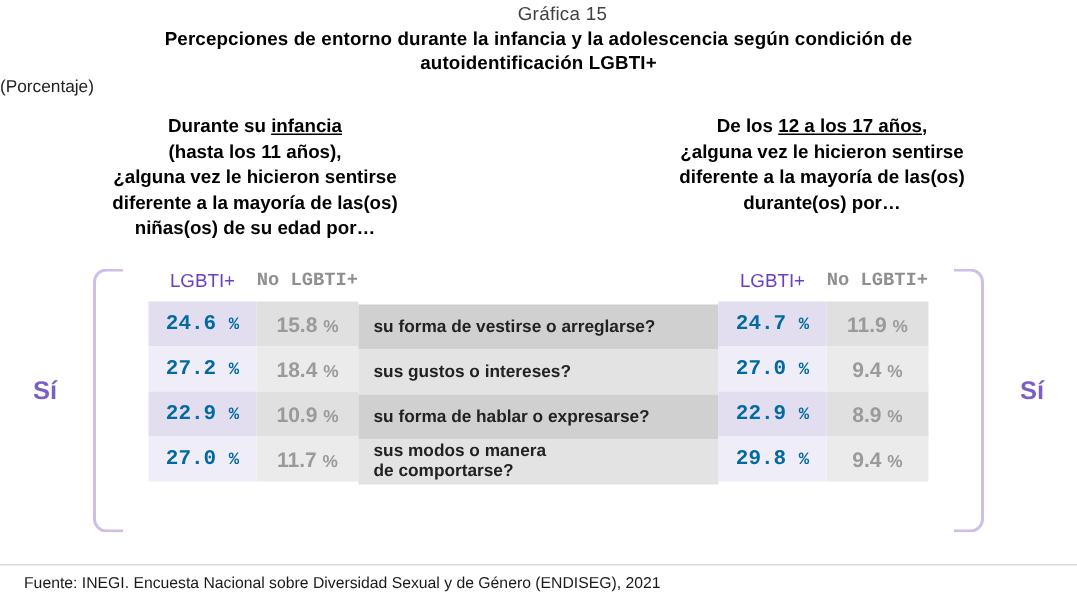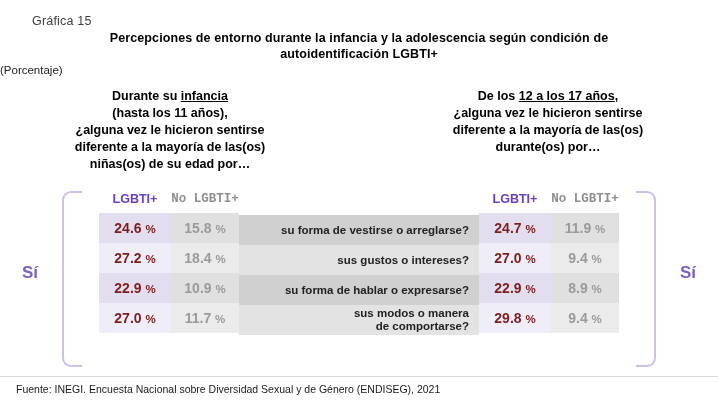--- a/index.html
+++ b/index.html
@@ -9,24 +9,24 @@
   body {
     width: 718px;
     height: 409px;
     background: #ffffff;
     font-family: "Liberation Sans", sans-serif;
     color: #000000;
     overflow: hidden;
     position: relative;
   }
   .graf-label {
-    text-align: left;
+    text-align: center;
     font-size: 12.5px;
     color: #404040;
-    margin-top: 14px;
+    margin-top: 2px;
     letter-spacing: 0.2px;
     padding-left: 32px;
   }
   .title {
     text-align: center;
     font-size: 12.5px;
     font-weight: bold;
     line-height: 16px;
     padding: 2px 38px 0 38px;
     letter-spacing: 0.1px;
@@ -93,46 +93,46 @@
     align-items: flex-start;
     gap: 0;
     padding-left: 0;
   }
   table {
     border-collapse: collapse;
     border-spacing: 0;
   }
   .hdr-cell {
     font-size: 12.5px;
-    font-weight: bold;
+    font-weight: normal;
     text-align: center;
     padding: 5px 0 6px 0;
     height: 17px;
   }
   .hdr-lgbti { color: #6a3fc0; }
   .hdr-no { color: #8f8f8f; font-weight: bold; }
   td.val {
     text-align: center;
     font-size: 14px;
     font-weight: bold;
     height: 30px;
     padding: 0;
   }
   td.val .unit { font-size: 11.5px; font-weight: bold; }
-  .v-lgbti { color: #7f1d1d; }
+  .v-lgbti { color: #0369a1; font-family: Liberation Mono, monospace; }
   .v-no { color: #9a9a9a; }
   .bg-a { background: #e2def0; }
   .bg-b { background: #efedf7; }
   .bg-na { background: #e0e0e0; }
   .bg-nb { background: #ebebeb; }
   .w-l { width: 72px; }
   .w-n { width: 68px; font-family: Liberation Mono, monospace; }
 
   .center-col td {
-    text-align: right;
+    text-align: left;
     font-size: 11.5px;
     font-weight: bold;
     color: #222;
     height: 30px;
     padding: 0 10px;
     width: 220px;
     line-height: 13px;
   }
   .center-col .c-a { background: #d0d0d0; }
   .center-col .c-b { background: #e3e3e3; }

